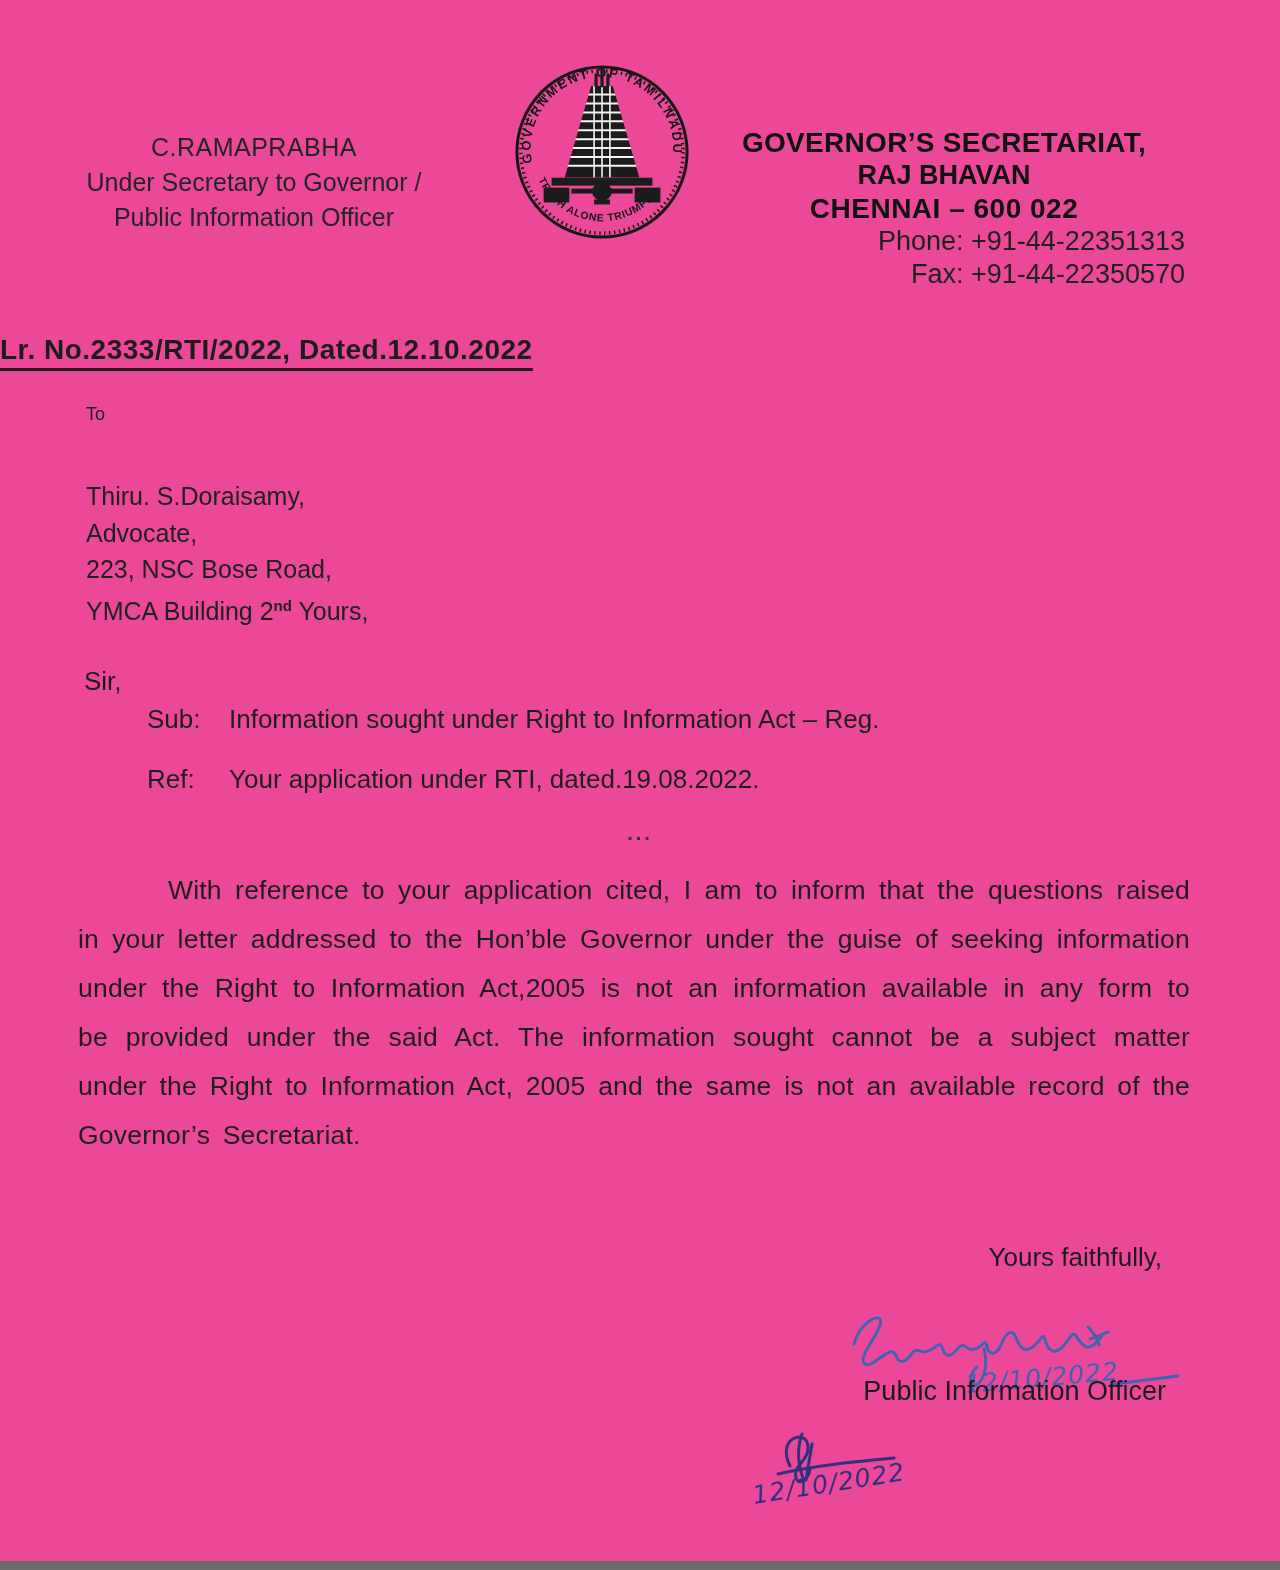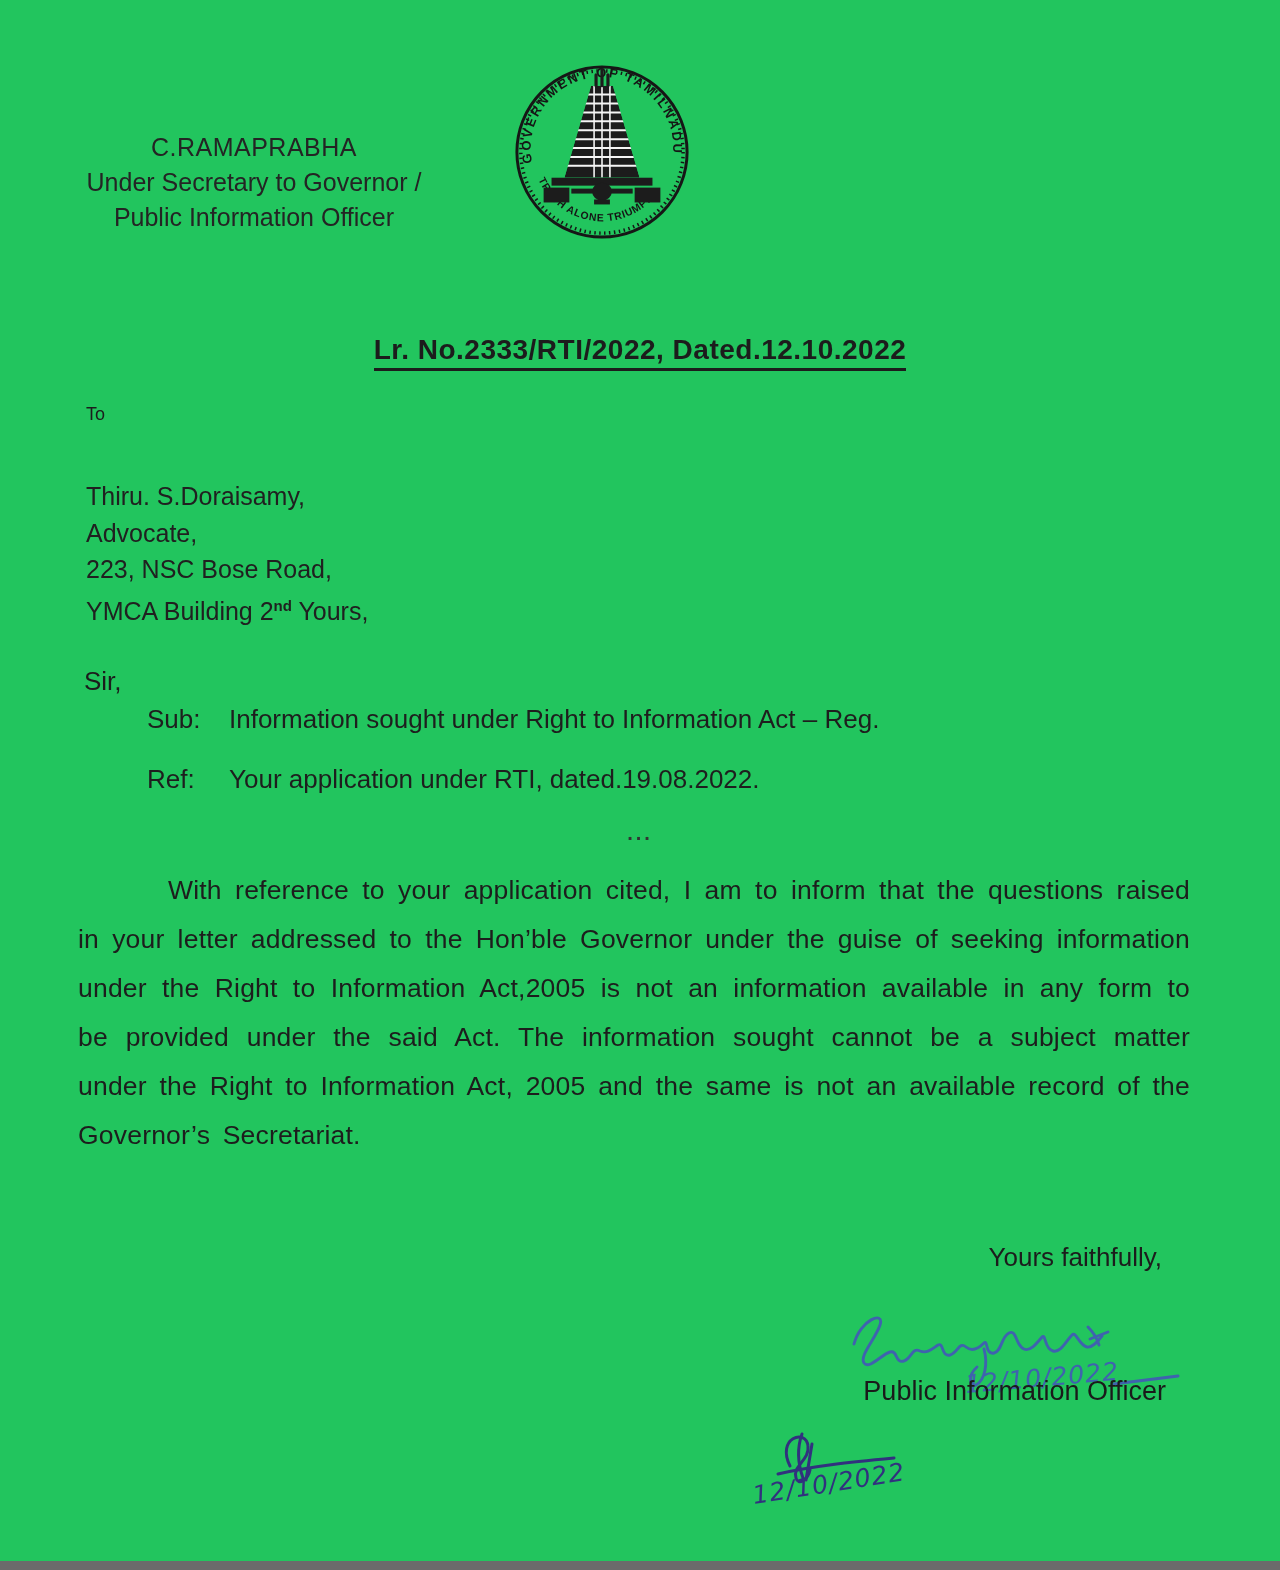--- a/index.html
+++ b/index.html
@@ -1,20 +1,20 @@
 <!DOCTYPE html>
 <html><head>
 <meta charset="utf-8">
 <style>
   * { margin:0; padding:0; box-sizing:border-box; }
   html,body { background:#ffffff; }
   .page {
     position:relative;
     width:1280px; height:1570px;
-    background:#22c55e;
+    background:#ec4899;
     font-family:"Liberation Sans", sans-serif;
     color:#1c1c1c;
     overflow:hidden;
   }
 
   
   .officer-block {
     position:absolute; left:38px; top:130px; width:432px;
     text-align:center; font-size:25px; line-height:35px; color:#242424;
   }
@@ -28,21 +28,21 @@
     position:absolute; left:703px; top:126px; width:482px;
     text-align:center; line-height:33px; color:#111;
   }
   .office-line1 { font-size:28px; font-weight:bold; letter-spacing:0.3px; }
   .office-line2 { font-size:27px; font-weight:bold; }
   .office-line3 { font-size:28px; font-weight:bold; letter-spacing:0.5px; }
   .office-phone, .office-fax { font-size:27px; text-align:right; color:#202020; }
 
   
   .ref-heading {
-    position:absolute; left:0; top:334px; width:1280px; text-align:center;
+    position:absolute; left:0; top:334px; width:1280px; 
   }
   .ref-heading span {
     font-size:28px; font-weight:bold; letter-spacing:0.5px;
     border-bottom:3px solid #1c1c1c; padding-bottom:3px;
   }
 
   
   .to-line   { position:absolute; left:86px; top:404px;  font-size:18px; }
   .addressee { position:absolute; left:86px; top:478px;  font-size:25px; line-height:36.5px; color:#202020; }
   .addressee sup { font-size:15px;font-weight:bold; }
@@ -109,20 +109,27 @@
     <g fill="#1c1c1c">
       <rect x="44" y="121" width="102" height="8"></rect>
       <rect x="36" y="131" width="26" height="15"></rect>
       <rect x="128" y="131" width="26" height="15"></rect>
       <rect x="64" y="132" width="62" height="5"></rect>
       <ellipse cx="95" cy="135" rx="10" ry="9"></ellipse>
       <rect x="87" y="143" width="16" height="5"></rect>
     </g>
   </svg>
 
+  <div class="office-block">
+    <div class="office-line1">GOVERNOR’S SECRETARIAT,</div>
+    <div class="office-line2">RAJ BHAVAN</div>
+    <div class="office-line3">CHENNAI – 600 022</div>
+    <div class="office-phone">Phone: +91-44-22351313</div>
+    <div class="office-fax">Fax: +91-44-22350570</div>
+  </div>
 
   <div class="ref-heading">
     <span>Lr. No.2333/RTI/2022, Dated.12.10.2022</span>
   </div>
 
   <div class="to-line">To</div>
 
   <div class="addressee">
     <div>Thiru. S.Doraisamy,</div>
     <div>Advocate,</div>

